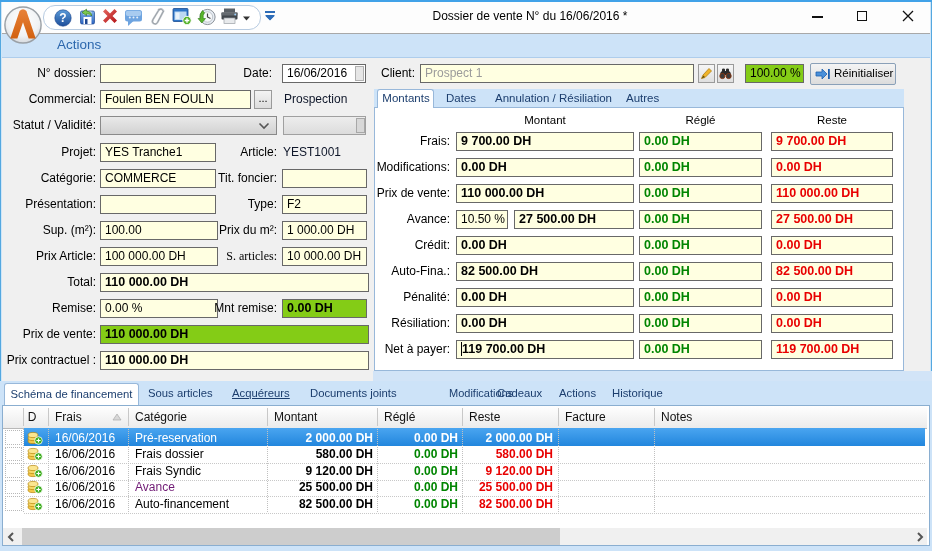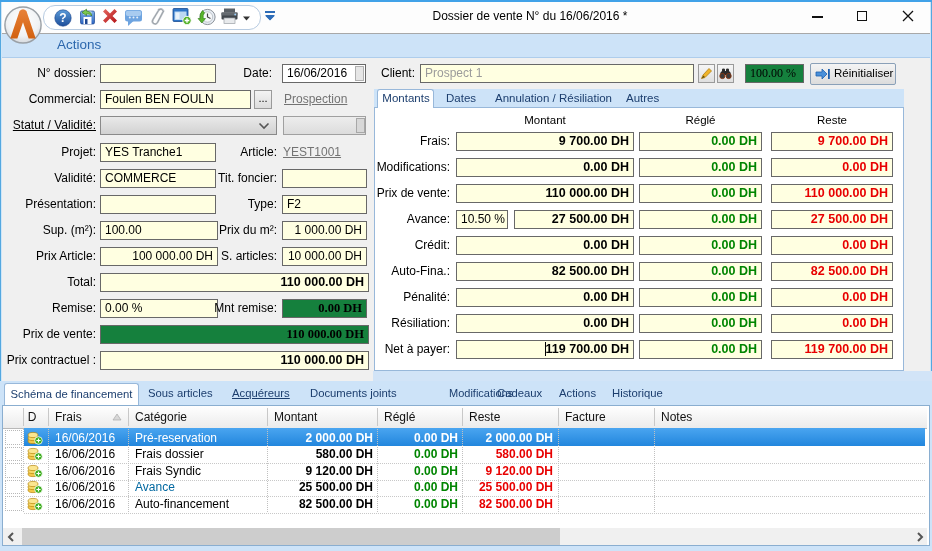--- a/index.html
+++ b/index.html
@@ -1,26 +1,26 @@
 <!DOCTYPE html>
 <html><head><meta charset="utf-8">
 <style>
 html,body{margin:0;padding:0;}
 body{width:932px;height:551px;position:relative;font-family:"Liberation Sans",sans-serif;
  background:#f0f0f0;overflow:hidden;}
 .abs{position:absolute;}
 .lbl{position:absolute;font-size:12px;color:#000;text-align:right;white-space:nowrap;line-height:19px;height:19px;}
 .inp{position:absolute;box-sizing:border-box;height:19px;border:1px solid #686868;background:#ffffe1;
  font-size:12px;line-height:17px;padding:0 4px;white-space:nowrap;overflow:hidden;color:#000;}
-.inp.w{background:#15803d;font-family:Liberation Serif, serif;}
-.inp.ra{text-align:right;}
+.inp.w{background:#84cc16;}
+.inp.ra{}
 .inp.b{font-weight:bold;font-size:12.5px;}
 .green{color:#008500;}
 .red{color:#e80000;}
-.lnk{position:absolute;font-size:12px;color:#737373;text-decoration:underline;white-space:nowrap;line-height:19px;}
+.lnk{position:absolute;font-size:12px;color:#0f172a;white-space:nowrap;line-height:19px;}
 .tabtxt{position:absolute;font-size:12px;color:#1c3e6e;white-space:nowrap;}
 </style></head>
 <body>
 <div class="abs" style="left:0px;top:0px;width:932px;height:551px;border:1px solid #54a8e0;box-sizing:border-box;"></div>
 <div class="abs" style="left:1px;top:1px;width:930px;height:549px;border:1px solid #cfe6f8;box-sizing:border-box;"></div>
 <div class="abs" style="left:0px;top:0px;width:932px;height:2px;background:#41a2e8;"></div>
 <div class="abs" style="left:2px;top:2px;width:928px;height:31px;background:#fdfdfd;"></div>
 <div class="abs" style="left:2px;top:33px;width:928px;height:1px;background:#a8a8a8;"></div>
 <div class="abs" style="left:2px;top:34px;width:928px;height:23px;background:#cde3f8;"></div>
 <div class="abs" style="left:2px;top:57px;width:928px;height:1px;background:#aecdec;"></div>
@@ -117,23 +117,23 @@
 
 <path d="M200 11.5 L207 11.5 L203.5 15.5 Z" fill="#333"></path>
 </svg>
 <svg class="abs" style="left:264px;top:11px" width="14" height="14">
     <path d="M1 1 L11 1" stroke="#2e6db8" stroke-width="2"></path>
     <path d="M1.5 5 L6 9.5 L10.5 5" fill="#2e6db8" stroke="none"></path>
     <path d="M1 4 L11 4 L6 9 Z" fill="#2e6db8"></path>
   </svg>
 <div class="lbl" style="left:0px;top:64px;width:96px;height:19px;">N° dossier:</div>
 <div class="lbl" style="left:0px;top:90px;width:96px;height:19px;text-align:right;">Commercial:</div>
-<div class="lbl" style="left:0px;top:116px;width:96px;height:19px;text-decoration:underline;">Statut / Validité:</div>
+<div class="lbl" style="left:0px;top:116px;width:96px;height:19px;">Statut / Validité:</div>
 <div class="lbl" style="left:0px;top:143px;width:96px;height:19px;">Projet:</div>
-<div class="lbl" style="left:0px;top:169px;width:96px;height:19px;">Validité:</div>
+<div class="lbl" style="left:0px;top:169px;width:96px;height:19px;">Catégorie:</div>
 <div class="lbl" style="left:0px;top:195px;width:96px;height:19px;">Présentation:</div>
 <div class="lbl" style="left:0px;top:221px;width:96px;height:19px;">Sup. (m²):</div>
 <div class="lbl" style="left:0px;top:247px;width:96px;height:19px;">Prix Article:</div>
 <div class="lbl" style="left:0px;top:273px;width:96px;height:19px;">Total:</div>
 <div class="lbl" style="left:0px;top:299px;width:96px;height:19px;">Remise:</div>
 <div class="lbl" style="left:0px;top:325px;width:96px;height:19px;">Prix de vente:</div>
 <div class="lbl" style="left:0px;top:351px;width:96px;height:19px;">Prix contractuel :</div>
 <div class="inp" style="left:100px;top:64px;width:116px;height:19px;"></div>
 <div class="lbl" style="left:230px;top:64px;width:42px;height:19px;">Date:</div>
 <div class="inp" style="left:282px;top:64px;width:84px;height:19px;background:#fff;padding-right:12px;">16/06/2016</div>
@@ -153,21 +153,21 @@
 <div class="inp" style="left:100px;top:169px;width:116px;height:19px;">COMMERCE</div>
 <div class="lbl" style="left:210px;top:169px;width:67px;height:19px;">Tit. foncier:</div>
 <div class="inp" style="left:282px;top:169px;width:85px;height:19px;"></div>
 <div class="inp" style="left:100px;top:195px;width:116px;height:19px;"></div>
 <div class="lbl" style="left:230px;top:195px;width:47px;height:19px;">Type:</div>
 <div class="inp" style="left:282px;top:195px;width:85px;height:19px;">F2</div>
 <div class="inp" style="left:100px;top:221px;width:118px;height:19px;">100.00</div>
 <div class="lbl" style="left:210px;top:221px;width:67px;height:19px;">Prix du m²:</div>
 <div class="inp ra" style="left:282px;top:221px;width:85px;height:19px;">1 000.00 DH</div>
 <div class="inp ra" style="left:100px;top:247px;width:118px;height:19px;">100 000.00 DH</div>
-<div class="lbl" style="left:210px;top:247px;width:67px;height:19px;">S. articles:</div>
+<div class="lbl" style="left:210px;top:247px;width:67px;height:19px;font-family:Liberation Serif, serif;">S. articles:</div>
 <div class="inp ra" style="left:282px;top:247px;width:85px;height:19px;">10 000.00 DH</div>
 <div class="inp ra b" style="left:100px;top:273px;width:269px;height:19px;">110 000.00 DH</div>
 <div class="inp" style="left:100px;top:299px;width:118px;height:19px;">0.00 %</div>
 <div class="lbl" style="left:210px;top:299px;width:67px;height:19px;">Mnt remise:</div>
 <div class="inp ra b w" style="left:282px;top:299px;width:85px;height:19px;">0.00 DH</div>
 <div class="inp ra b w" style="left:100px;top:325px;width:269px;height:19px;">110 000.00 DH</div>
 <div class="inp ra b" style="left:100px;top:351px;width:269px;height:19px;">110 000.00 DH</div>
 <div class="lbl" style="left:375px;top:64px;width:40px;height:19px;">Client:</div>
 <div class="inp" style="left:420px;top:64px;width:274px;height:19px;color:#9b9b9b;">Prospect 1</div>
 <div class="abs" style="left:698px;top:64px;width:17px;height:19px;background:linear-gradient(#f6f6f6,#dfdfdf);border:1px solid #9a9a9a;box-sizing:border-box;"></div>
@@ -312,21 +312,21 @@
 <div class="abs" style="left:24px;top:478.5px;width:901px;height:1px;border-bottom:1px dotted #c8c8c8;"></div>
 <div class="abs" style="left:5px;top:463px;width:17px;height:14.5px;border:1px dotted #b8b8b8;box-sizing:border-box;"></div>
 <svg class="abs" style="left:27px;top:479.0px" width="16" height="15">
 <ellipse cx="6" cy="11" rx="5" ry="2.6" fill="#f4c84a" stroke="#b8860b" stroke-width="0.7"></ellipse>
 <ellipse cx="6" cy="8" rx="5" ry="2.6" fill="#f8d868" stroke="#b8860b" stroke-width="0.7"></ellipse>
 <ellipse cx="6" cy="5" rx="5" ry="2.6" fill="#fbe690" stroke="#b8860b" stroke-width="0.7"></ellipse>
 <circle cx="11.5" cy="10.5" r="3.8" fill="#3fae1f" stroke="#fff" stroke-width="0.8"></circle>
 <path d="M11.5 8.4 L11.5 12.6 M9.4 10.5 L13.6 10.5" stroke="#fff" stroke-width="1.2"></path>
 </svg>
 <div class="abs" style="left:55px;top:480.0px;width:70px;height:13px;font-size:12px;color:#000;">16/06/2016</div>
-<div class="abs" style="left:135px;top:480.0px;width:128px;height:13px;font-size:12px;color:#0369a1;">Avance</div>
+<div class="abs" style="left:135px;top:480.0px;width:128px;height:13px;font-size:12px;color:#701a75;">Avance</div>
 <div class="abs" style="left:268px;top:480.0px;width:105px;height:13px;text-align:right;font-size:12px;font-weight:bold;color:#000;">25 500.00 DH</div>
 <div class="abs" style="left:378px;top:480.0px;width:80px;height:13px;text-align:right;font-size:12px;font-weight:bold;color:#008500;">0.00 DH</div>
 <div class="abs" style="left:463px;top:480.0px;width:90px;height:13px;text-align:right;font-size:12px;font-weight:bold;color:#e80000;">25 500.00 DH</div>
 <div class="abs" style="left:24px;top:495.0px;width:901px;height:1px;border-bottom:1px dotted #c8c8c8;"></div>
 <div class="abs" style="left:5px;top:479.5px;width:17px;height:14.5px;border:1px dotted #b8b8b8;box-sizing:border-box;"></div>
 <svg class="abs" style="left:27px;top:495.5px" width="16" height="15">
 <ellipse cx="6" cy="11" rx="5" ry="2.6" fill="#f4c84a" stroke="#b8860b" stroke-width="0.7"></ellipse>
 <ellipse cx="6" cy="8" rx="5" ry="2.6" fill="#f8d868" stroke="#b8860b" stroke-width="0.7"></ellipse>
 <ellipse cx="6" cy="5" rx="5" ry="2.6" fill="#fbe690" stroke="#b8860b" stroke-width="0.7"></ellipse>
 <circle cx="11.5" cy="10.5" r="3.8" fill="#3fae1f" stroke="#fff" stroke-width="0.8"></circle>

